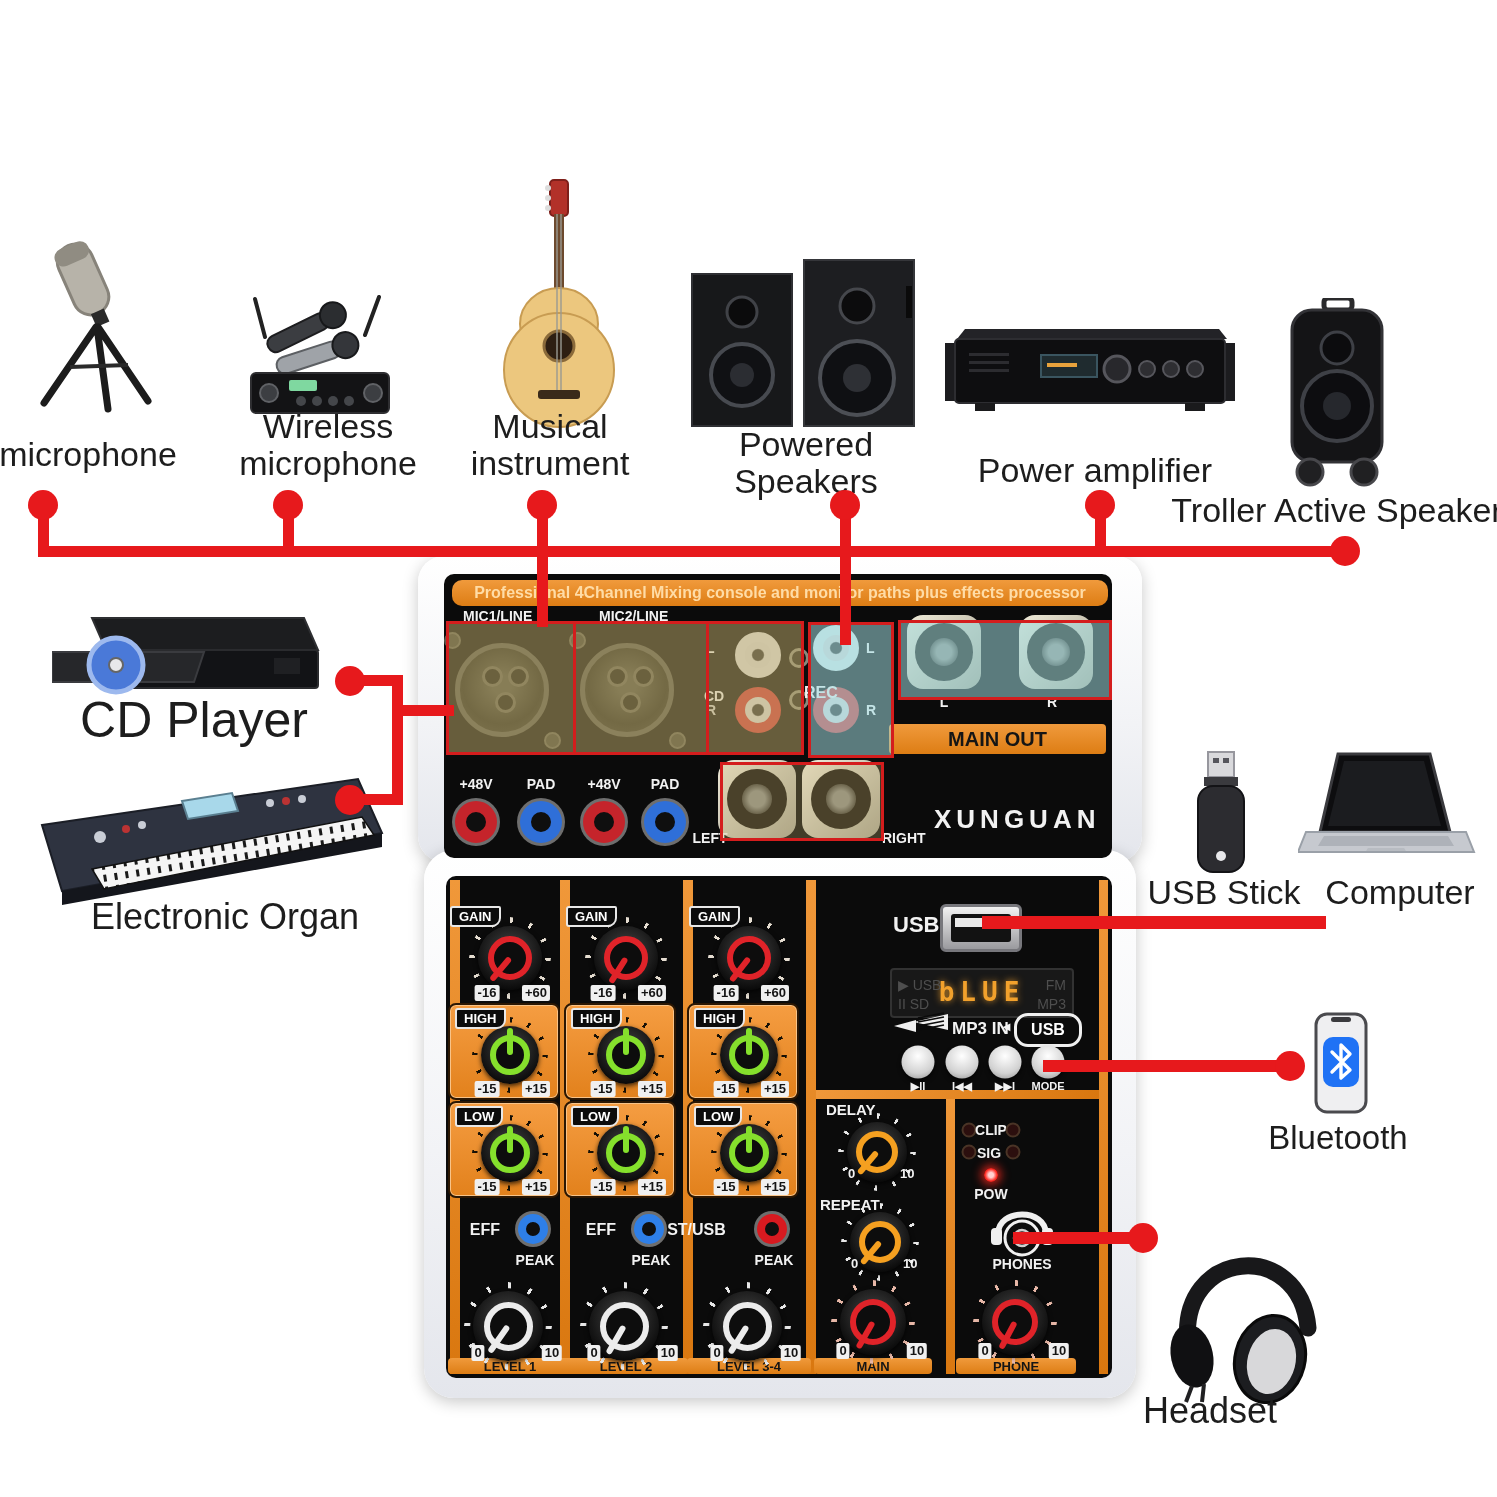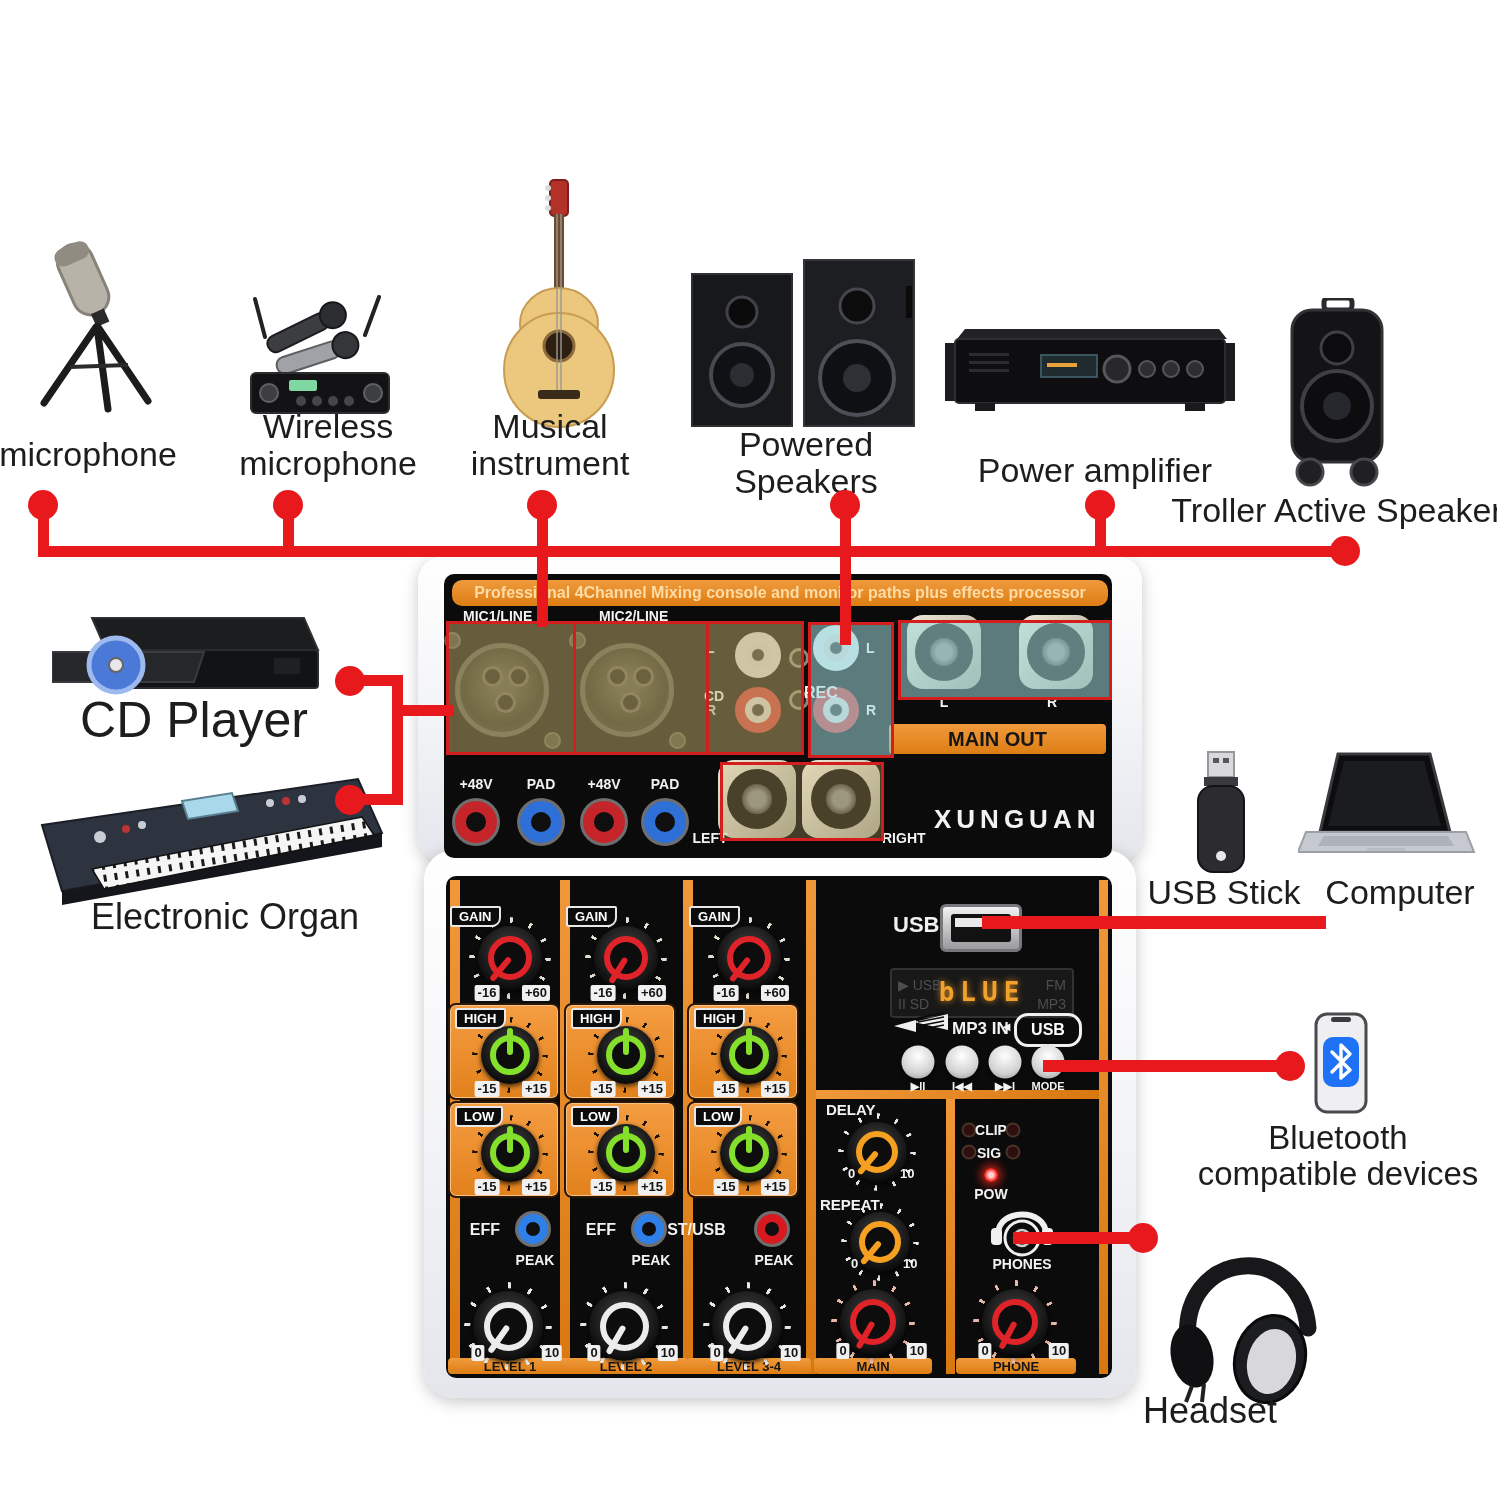--- a/index.html
+++ b/index.html
@@ -604,21 +604,21 @@
       <rect x="2" y="2" width="50" height="98" rx="11" fill="#efeff1" stroke="#4a4a4e" stroke-width="3"></rect>
       <rect x="17" y="5" width="20" height="5" rx="2.5" fill="#3a3a3e"></rect>
       <rect x="9" y="25" width="36" height="50" rx="10" fill="#1f72f5"></rect>
       <path d="M18 40 L36 58 L27 66 L27 33 L36 42 L18 60" stroke="#fff" stroke-width="3.4" fill="none" stroke-linejoin="round" stroke-linecap="round"></path>
     </svg>
   </div>
   <div class="rl" style="left:1043px;top:1060px;width:247px;height:12px"></div>
   <div class="rdot" style="left:1290px;top:1066px"></div>
   <div class="dlabel" style="left:1338px;top:1120px;font-size:33px;line-height:36px">
     <span>Bluetooth</span><br>
-    <span>compatible devices</span></div>
+    </div>
 
   <div class="fig" style="left:1150px;top:1222px">
     <svg width="185" height="182" viewBox="0 0 185 182">
       <path d="M38 122 C28 26 150 16 158 106" stroke="#18181a" stroke-width="17" fill="none" stroke-linecap="round"></path>
       <g transform="rotate(-12 42 134)">
           <ellipse cx="42" cy="134" rx="21" ry="32" fill="#101012"></ellipse>
         </g>
       <g transform="rotate(14 120 137)">
         <ellipse cx="120" cy="137" rx="35" ry="44" fill="#1c1d20" stroke="#0a0a0a" stroke-width="3"></ellipse>
         <ellipse cx="122" cy="139" rx="24" ry="33" fill="#d8d8da"></ellipse>

